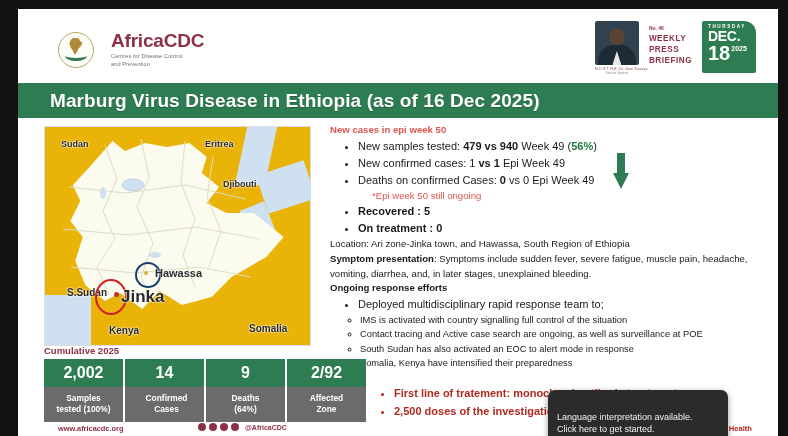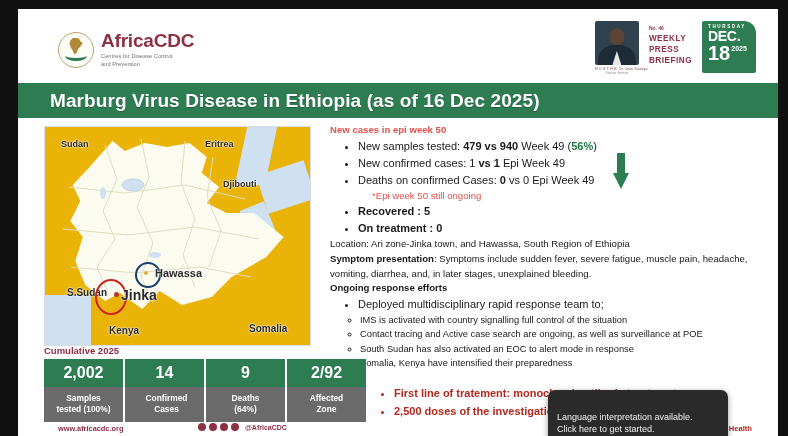--- a/index.html
+++ b/index.html
@@ -14,21 +14,21 @@
   .slide-frame{
     position:absolute;left:18px;top:9px;width:760px;height:427px;
     background:#ffffff;overflow:hidden;
   }
 
   
   .header{
     position:absolute;left:0;top:0;width:760px;height:74px;
     background:#ffffff;border-bottom:1px solid #dfe3e6;
   }
-  .logo{position:absolute;left:40px;top:22px;display:flex;align-items:center;gap:7px;}
+  .logo{position:absolute;left:40px;top:22px;display:flex;align-items:center;gap:17px;}
   .logo-mark{
     width:34px;height:34px;border-radius:50%;
     border:1.6px solid #b8a46a;background:#fdfdf8;
     position:relative;flex:none;
   }
   .logo-mark .africa{
     position:absolute;left:8px;top:5px;width:17px;height:17px;
     background:#b08a37;
     clip-path:polygon(38% 0%,70% 6%,78% 22%,92% 30%,80% 52%,66% 66%,58% 88%,44% 100%,34% 78%,22% 58%,14% 34%,22% 14%);
   }
@@ -268,21 +268,21 @@
       <div class="lbl sm" style="left:10px;top:160px;">S.Sudan</div>
       <div class="lbl sm" style="left:52px;top:198px;">Kenya</div>
       <div class="lbl sm" style="left:192px;top:196px;">Somalia</div>
 
       <div class="ring blue" style="left:90px;top:135px;width:22px;height:22px;"></div>
       <div class="dot y" style="left:99px;top:144px;"></div>
       <div class="lbl" style="left:110px;top:140px;font-size:11px;">Hawassa</div>
 
       <div class="ring red" style="left:50px;top:152px;width:28px;height:32px;"></div>
       <div class="dot" style="left:69px;top:165px;"></div>
-      <div class="lbl" style="left:76px;top:160px;font-size:14px;text-align:right;">Jinka</div>
+      <div class="lbl" style="left:76px;top:160px;font-size:17px;text-align:right;">Jinka</div>
     </div>
 
     <div class="rcol">
 
       <div class="arrow">
         <div class="stem"></div>
           <div class="head"></div>
       </div>
 
 

